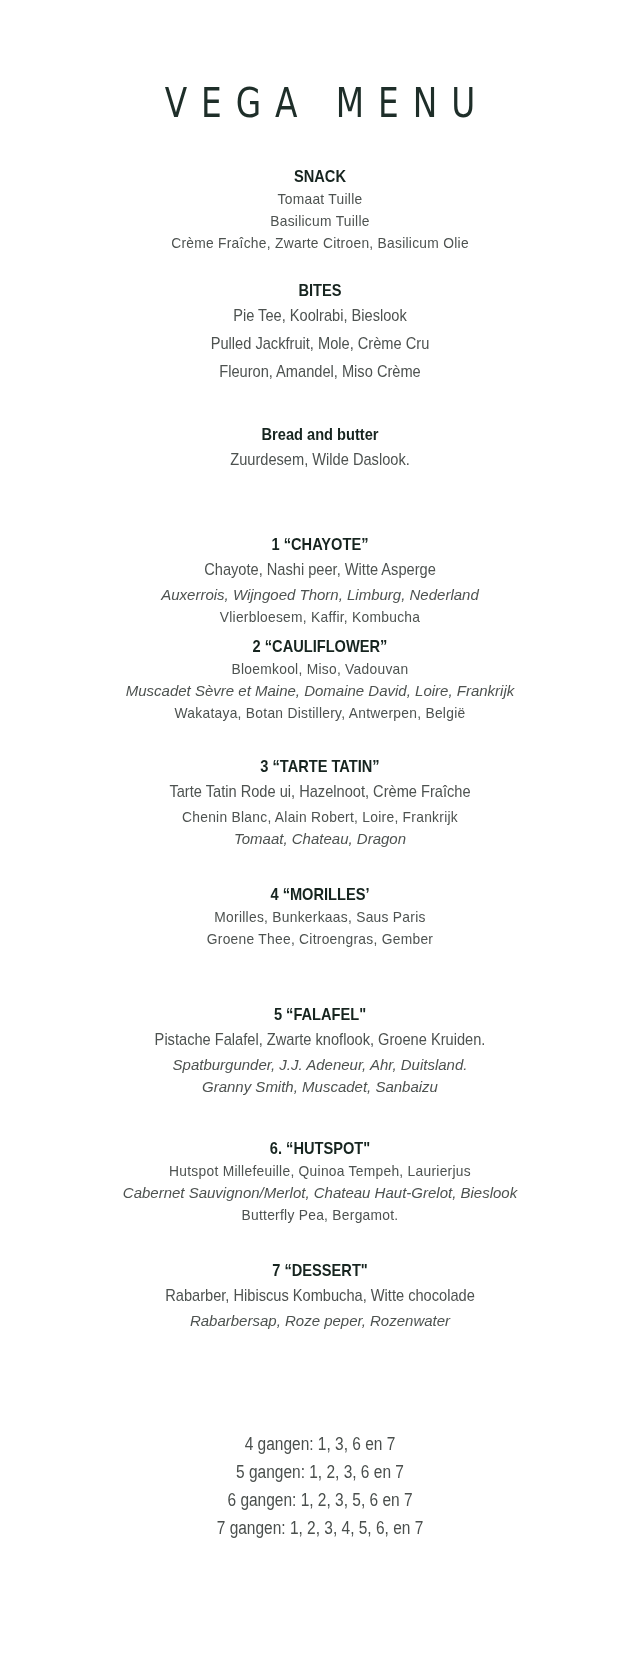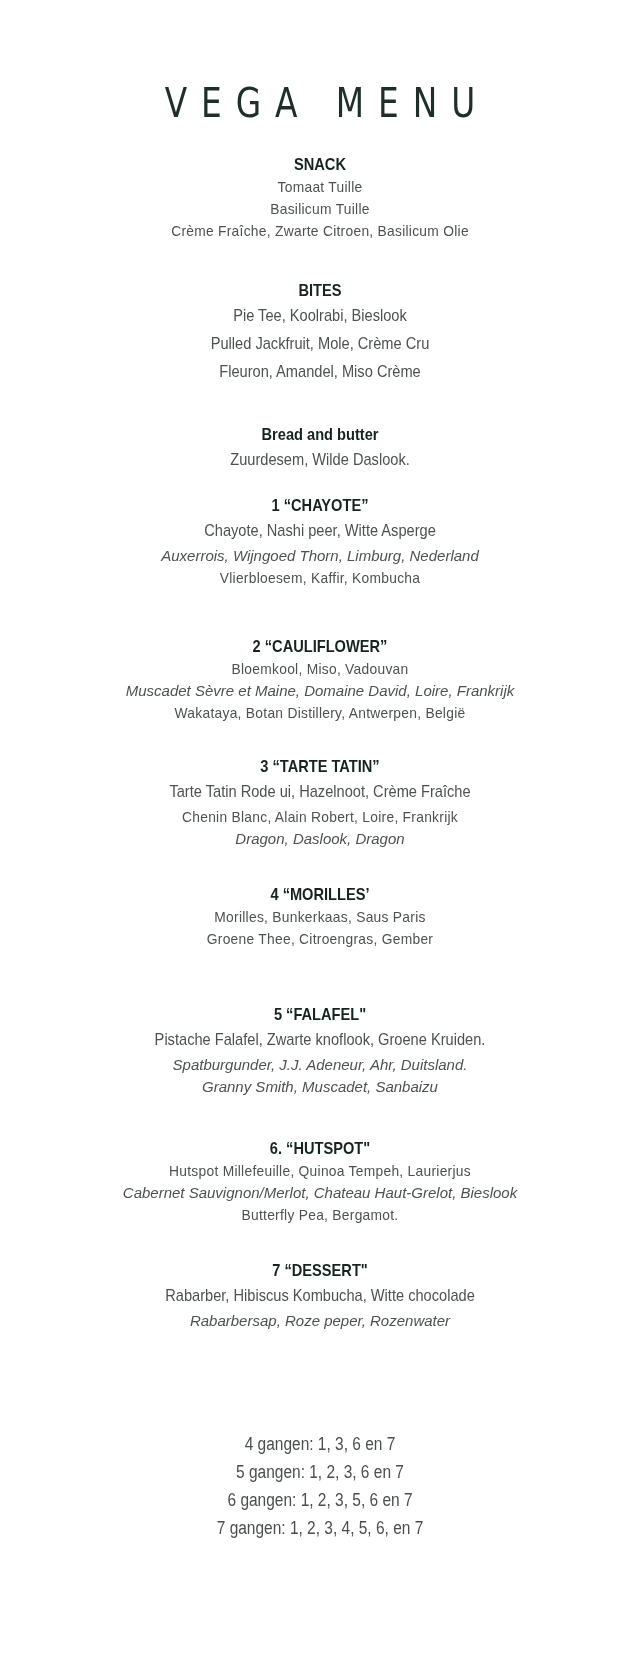--- a/index.html
+++ b/index.html
@@ -17,58 +17,58 @@
   .line.wide { letter-spacing: 0.3px; transform: scaleX(0.92); }
   .line.italic { font-style: italic; }
   .courses .line { font-size: 18px; line-height: 28px; transform: scaleX(0.86); color: #4a4f4d; }
 </style>
 </head>
 <body>
 
 <div class="page">
   <div class="title">VEGA MENU</div>
 
-  <div class="section" style="top:154px">
+  <div class="section" style="top:166px">
     <div class="heading">SNACK</div>
     <div class="line wide">Tomaat Tuille</div>
     <div class="line wide">Basilicum Tuille</div>
     <div class="line wide">Crème Fraîche, Zwarte Citroen, Basilicum Olie</div>
   </div>
 
   <div class="section" style="top:280px">
     <div class="heading">BITES</div>
     <div class="line big">Pie Tee, Koolrabi, Bieslook</div>
     <div class="line big">Pulled Jackfruit, Mole, Crème Cru</div>
     <div class="line big">Fleuron, Amandel, Miso Crème</div>
   </div>
 
   <div class="section" style="top:424px">
     <div class="heading">Bread and butter</div>
     <div class="line big">Zuurdesem, Wilde Daslook.</div>
   </div>
 
-  <div class="section" style="top:495px">
+  <div class="section" style="top:534px">
     <div class="heading">1 “CHAYOTE”</div>
     <div class="line big">Chayote, Nashi peer, Witte Asperge</div>
     <div class="line italic">Auxerrois, Wijngoed Thorn, Limburg, Nederland</div>
     <div class="line wide">Vlierbloesem, Kaffir, Kombucha</div>
   </div>
 
   <div class="section" style="top:636px">
     <div class="heading">2 “CAULIFLOWER”</div>
     <div class="line wide">Bloemkool, Miso, Vadouvan</div>
     <div class="line italic">Muscadet Sèvre et Maine, Domaine David, Loire, Frankrijk</div>
     <div class="line wide">Wakataya, Botan Distillery, Antwerpen, België</div>
   </div>
 
   <div class="section" style="top:756px">
     <div class="heading">3 “TARTE TATIN”</div>
     <div class="line big">Tarte Tatin Rode ui, Hazelnoot, Crème Fraîche</div>
     <div class="line wide">Chenin Blanc, Alain Robert, Loire, Frankrijk</div>
-    <div class="line italic">Dragon, Daslook, Dragon</div>
+    <div class="line italic">Tomaat, Chateau, Dragon</div>
   </div>
 
   <div class="section" style="top:884px">
     <div class="heading">4 “MORILLES’</div>
     <div class="line wide">Morilles, Bunkerkaas, Saus Paris</div>
     <div class="line wide">Groene Thee, Citroengras, Gember</div>
   </div>
 
   <div class="section" style="top:1004px">
     <div class="heading">5 “FALAFEL"</div>

